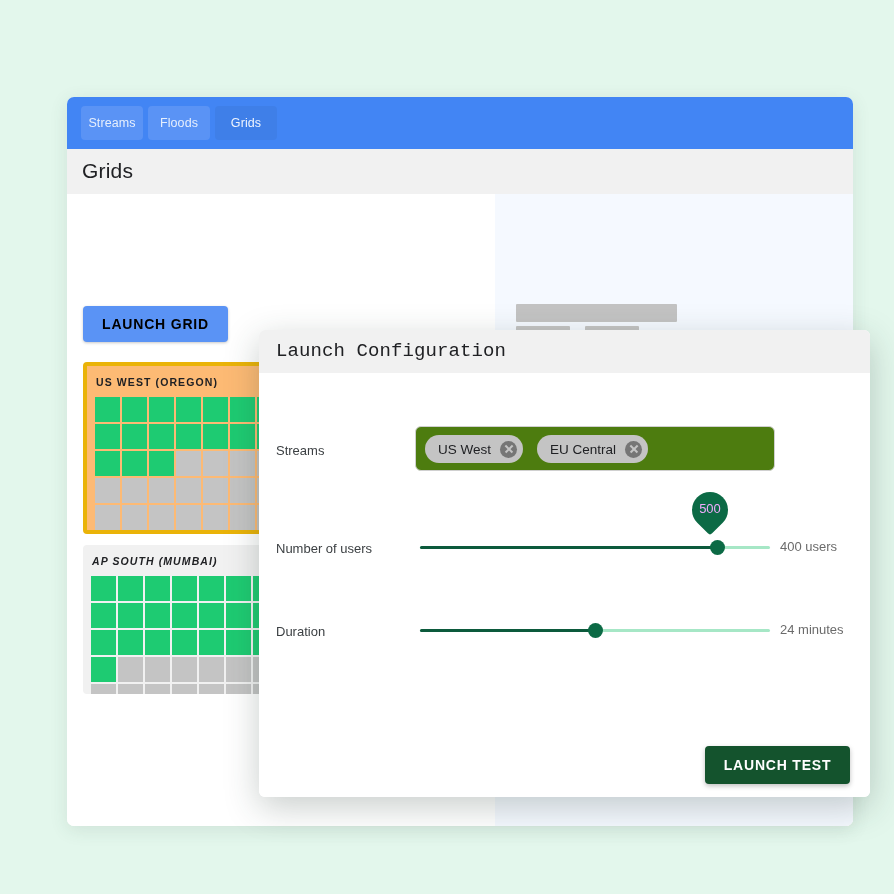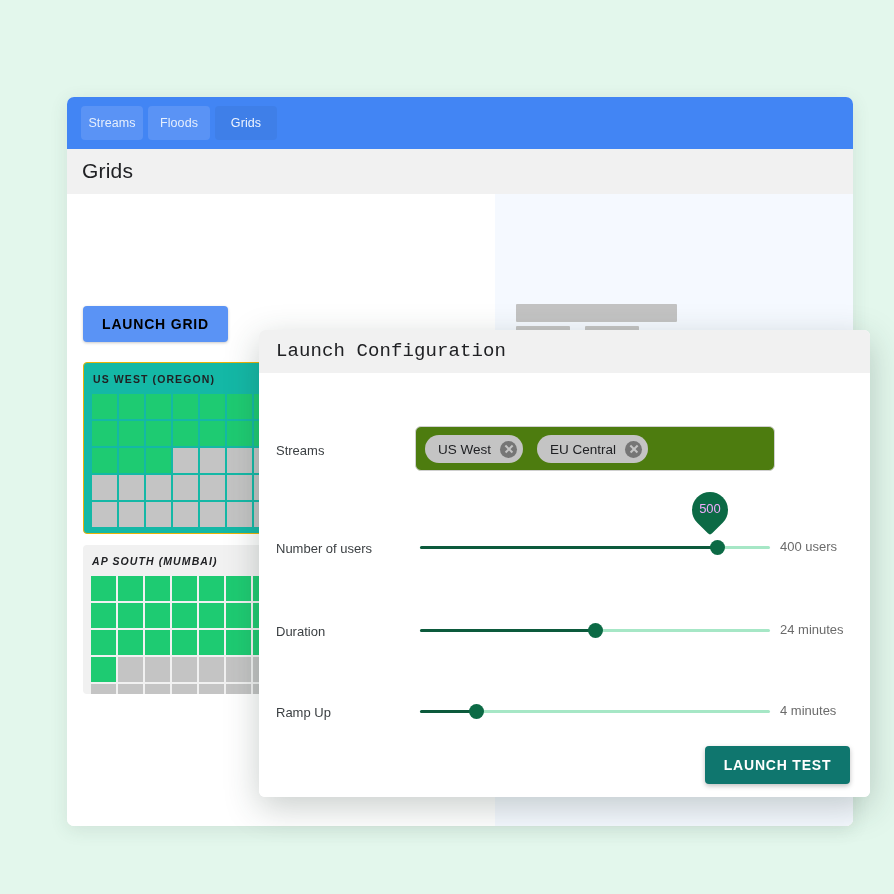--- a/index.html
+++ b/index.html
@@ -133,22 +133,22 @@
     overflow: hidden;
   }
   .grid-card.plain {
     background: #f1f1f1;
   }
   .grid-card.white {
     background: #ffffff;
     box-shadow: 0 1px 4px rgba(0,0,0,0.13);
   }
   .grid-card.selected {
-    background: #14b8a6;
-    border: 1px solid #eab308;
+    background: #fdba74;
+    border: 4px solid #eab308;
   }
   .grid-card-title {
     position: absolute;
     left: 9px;
     top: 10px;
     font-size: 10.5px;
     font-weight: bold;
     letter-spacing: 1.1px;
     color: #202124;
     white-space: nowrap;
@@ -343,21 +343,21 @@
     color: #f0abfc;
   }
 
   
   #launch-test-btn {
     position: absolute;
     left: 446px;
     top: 373px;
     width: 145px;
     height: 38px;
-    background: #0f766e;
+    background: #14532d;
     border-radius: 4px;
     color: #ffffff;
     font-size: 14px;
     font-weight: bold;
     letter-spacing: 0.8px;
     display: flex;
     align-items: center;
     justify-content: center;
     box-shadow: 0 2px 5px rgba(0,0,0,0.25);
     cursor: pointer;
@@ -560,27 +560,19 @@
 
     <div class="slider-row" id="row-duration">
       <div class="field-label">Duration</div>
       <div class="track">
         <div class="track-fill" style="width: 50%;"></div>
         <div class="thumb" style="left: 50%;"></div>
       </div>
       <div class="slider-value" id="val-duration">24 minutes</div>
     </div>
 
-    <div class="slider-row" id="row-rampup">
-      <div class="field-label">Ramp Up</div>
-      <div class="track">
-        <div class="track-fill" style="width: 16%;"></div>
-        <div class="thumb" style="left: 16%;"></div>
-      </div>
-      <div class="slider-value" id="val-rampup">4 minutes</div>
-    </div>
 
     <div id="launch-test-btn">
       <span>LAUNCH TEST</span>
     </div>
 
   </div>
 </div>
 
 </body></html>

